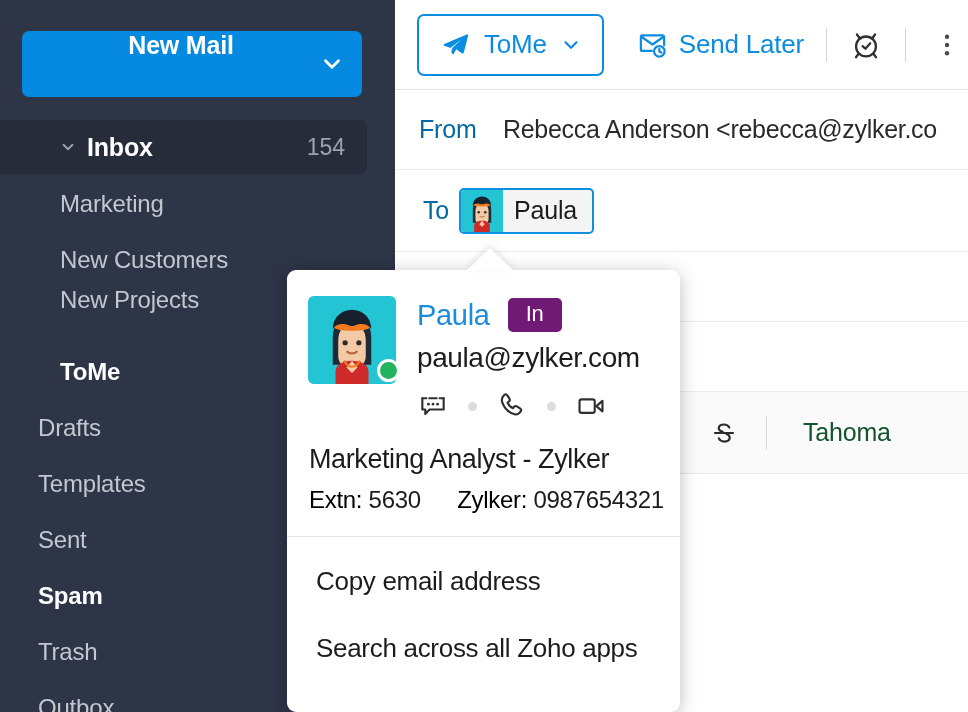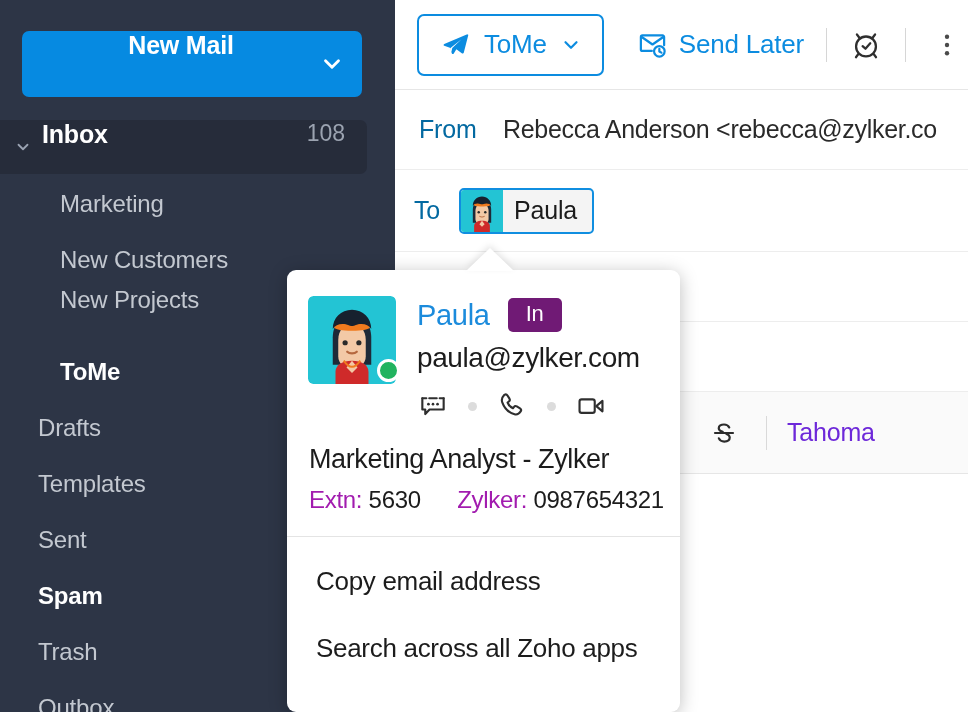--- a/index.html
+++ b/index.html
@@ -35,22 +35,23 @@
     width: 60px; display: flex; align-items: center; justify-content: center;
     color: #fff;
   }
   .caret-svg { display:block; }
 
   #inbox-row {
     position: absolute; left: 0; top: 120px;
     width: 367px; height: 54px;
     background: #262c3a;
     border-top-right-radius: 7px; border-bottom-right-radius: 7px;
-    display: flex; 
-    cursor: pointer;
+    display: flex; align-items: center;
+    cursor: pointer;
+    padding-left: 45px;
   }
   #inbox-chevron {
     width: 38px; display:flex; align-items:center; justify-content:center;
     color: #9aa3b2; margin-left: 4px;
   }
   #inbox-label {
     color: #ffffff; font-size: 25px; font-weight: bold;
     letter-spacing: -0.2px;
   }
   #inbox-count {
@@ -119,21 +120,21 @@
 
   .field-label {
     color: #0369a1; font-size: 25px;
     letter-spacing: -0.2px;
     width: 108px; padding-left: 24px;
   }
   #from-value {
     color: #2a2a2a; font-size: 25px; letter-spacing: -0.3px;
     white-space: nowrap;
   }
-  #to-label { width: 64px; padding-left: 19px; }
+  #to-label { width: 64px; padding-left: 28px; }
   #recipient-chip {
     display: inline-flex; align-items: center;
     height: 46px;
     border: 2px solid #108ee0;
     border-radius: 5px;
     background: #f4f4f4;
     overflow: hidden;
     cursor: pointer;
   }
   .chip-avatar { width: 42px; height: 42px; display:block; }
@@ -149,22 +150,22 @@
     background: #fafafa;
     border-bottom: 1px solid #e6e6e6;
     display: flex; align-items: center;
   }
   .fmt-btn {
     width: 56px; display:flex; align-items:center; justify-content:center;
     color: #2c2c2c; cursor: pointer;
   }
   .fmt-sep { width: 1px; height: 34px; background: #d9d9d9; margin: 0 14px; }
   #font-name {
-    font-size: 25px; color: #6d28d9; letter-spacing: -0.2px;
-    margin-left: 6px;
+    font-size: 25px; color: #14532d; letter-spacing: -0.2px;
+    margin-left: 22px;
   }
   #body-area { height: 180px; background: #ffffff; }
 
   
   #contact-card {
     position: absolute;
     left: 287px; top: 270px;
     width: 393px; height: 442px;
     background: #ffffff;
     border-radius: 9px;
@@ -210,21 +211,21 @@
     margin-top: 16px; display: flex; align-items: center; gap: 19px;
   }
   .act-icon { cursor: pointer; display:flex; align-items:center; color:#3a3a3a; }
   .act-dot { width: 9px; height: 9px; border-radius: 50%; background: #dcdcdc; }
 
   #card-details { padding: 22px 0 0 22px; }
   #card-title {
     color: #1c1c1c; font-size: 27px; letter-spacing: -0.4px;
   }
   #card-meta { margin-top: 11px; font-size: 24px; letter-spacing: -0.3px; }
-  .meta-key { color: #a21caf; margin-top: 32px; }
+  .meta-key { color: #000000; margin-top: 32px; }
   .meta-val { color: #1c1c1c; }
   #meta-mobile { margin-left: 30px; }
   #card-divider { margin-top: 22px; height: 1px; background: #e4e4e4; }
 
   .card-menu-item {
     height: 59px; display: flex; align-items: center;
     padding-left: 29px;
     font-size: 26px; color: #1c1c1c; letter-spacing: -0.3px;
     cursor: pointer;
   }
@@ -247,21 +248,21 @@
       </div>
     </div>
 
     <div id="inbox-row">
       <div id="inbox-chevron">
         <svg width="18" height="18" viewBox="0 0 24 24" fill="none" stroke="currentColor" stroke-width="2.4" stroke-linecap="round" stroke-linejoin="round">
           <polyline points="6 9 12 15 18 9"></polyline>
         </svg>
       </div>
       <span id="inbox-label">Inbox</span>
-      <span id="inbox-count">108</span>
+      <span id="inbox-count">154</span>
     </div>
 
     <div class="nav-item child" style="top:176px;">
       <span class="nav-text">Marketing</span>
     </div>
     <div class="nav-item child" style="top:232px;">
       <span class="nav-text">New Customers</span>
     </div>
     <div class="nav-item child" style="top:272px;">
       <span class="nav-text">New Projects</span>

